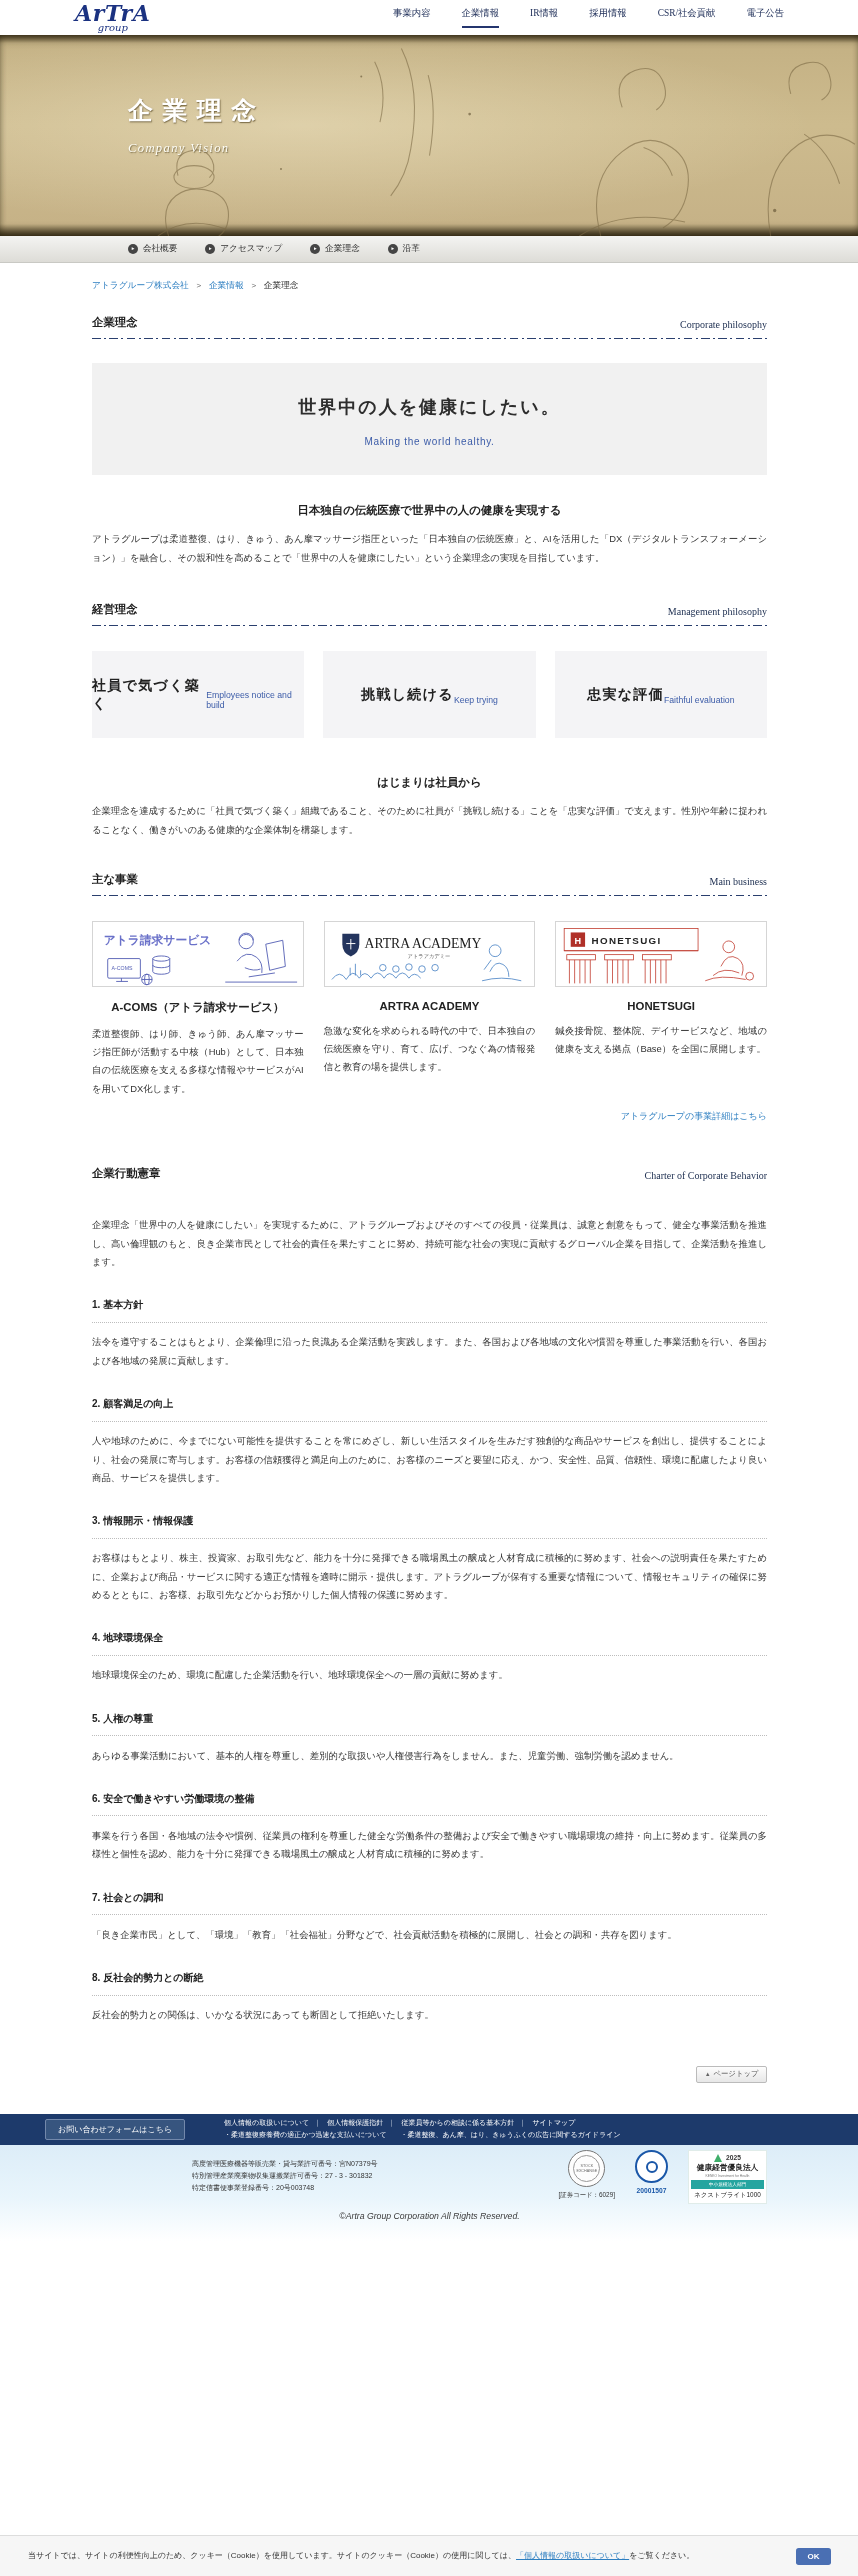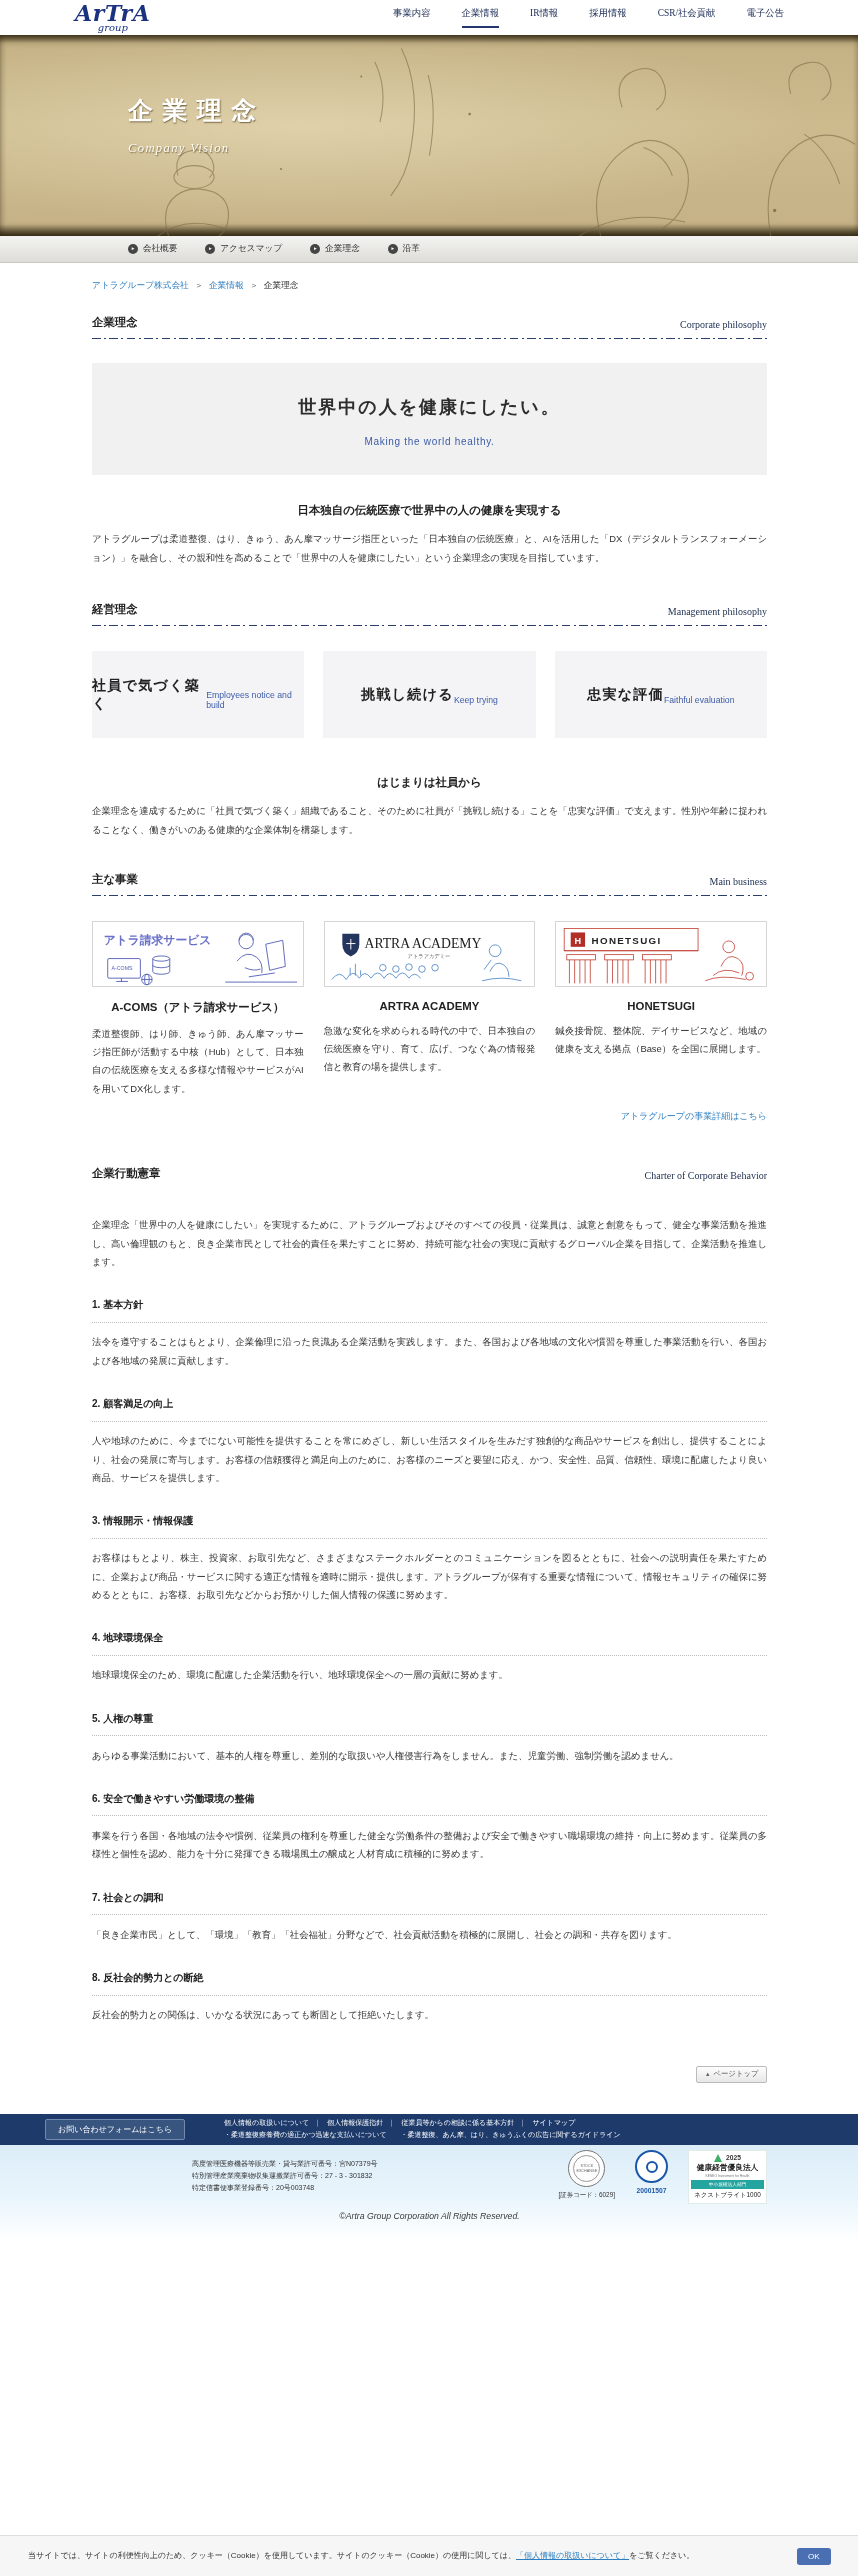--- a/index.html
+++ b/index.html
@@ -94,21 +94,21 @@
   .kenko-year{ font-size:6.7px; color:#333; font-weight:700; }
   .kenko-title{ font-size:7.7px; font-weight:700; color:#222; margin-top:1.3px; letter-spacing:0; }
   .kenko-sub{ font-size:3.3px; color:#777; margin-top:0.7px; }
   .kenko-band{ background:#25a5a0; color:#fff; font-size:4.7px; padding:1.3px 0; margin-top:2px; }
   .kenko-rank{ font-size:6.4px; color:#222; margin-top:2px; }
   .copyright{ margin-top:6.7px; text-align:center; font-style:italic; font-size:8.7px; color:#3a3a3a; }
   
   .cookie-bar{ position:absolute; left:0; right:0; bottom:0; height:41px; background:#f6f6f6; border-top:0.7px solid #ddd; display:flex; align-items:center; padding:0 28px; }
   .cookie-text{ font-size:8px; color:#333; line-height:1.6; max-width:756px; }
   .cookie-text a{ color:#2e7fc1; text-decoration:underline; cursor:pointer; }
-  .ok-btn{ margin-left:auto; background:#4a6fb3; color:#fff; border:none; border-radius:2.7px; font-size:8px; padding:4px 11.4px; cursor:pointer; }
+  .ok-btn{ margin-left:auto; background:#4a6fb3; color:#fff; border:none; border-radius:2.7px; font-size:8px; padding:4px 11.4px; cursor:pointer;font-weight:bold; }
 </style>
 </head>
 <body>
 
 <header class="site-header">
   <div class="header-inner">
     <div class="logo">
       <span class="logo-main">ArTrA</span>
       <span class="logo-sub">group</span>
     </div>
@@ -314,21 +314,21 @@
     <div class="charter-item">
       <h3><span>1.</span> <span>基本方針</span></h3>
       <p class="body-text">法令を遵守することはもとより、企業倫理に沿った良識ある企業活動を実践します。また、各国および各地域の文化や慣習を尊重した事業活動を行い、各国および各地域の発展に貢献します。</p>
     </div>
     <div class="charter-item">
       <h3><span>2.</span> <span>顧客満足の向上</span></h3>
       <p class="body-text">人や地球のために、今までにない可能性を提供することを常にめざし、新しい生活スタイルを生みだす独創的な商品やサービスを創出し、提供することにより、社会の発展に寄与します。お客様の信頼獲得と満足向上のために、お客様のニーズと要望に応え、かつ、安全性、品質、信頼性、環境に配慮したより良い商品、サービスを提供します。</p>
     </div>
     <div class="charter-item">
       <h3><span>3.</span> <span>情報開示・情報保護</span></h3>
-      <p class="body-text">お客様はもとより、株主、投資家、お取引先など、さまざまなステークホルダーとのコミュニケーションを図るとともに、社会への説明責任を果たすために、企業および商品・サービスに関する適正な情報を適時に開示・提供します。アトラグループが保有する重要な情報について、情報セキュリティの確保に努めるとともに、お客様、お取引先などからお預かりした個人情報の保護に努めます。</p>
+      <p class="body-text">お客様はもとより、株主、投資家、お取引先など、能力を十分に発揮できる職場風土の醸成と人材育成に積極的に努めます、社会への説明責任を果たすために、企業および商品・サービスに関する適正な情報を適時に開示・提供します。アトラグループが保有する重要な情報について、情報セキュリティの確保に努めるとともに、お客様、お取引先などからお預かりした個人情報の保護に努めます。</p>
     </div>
     <div class="charter-item">
       <h3><span>4.</span> <span>地球環境保全</span></h3>
       <p class="body-text">地球環境保全のため、環境に配慮した企業活動を行い、地球環境保全への一層の貢献に努めます。</p>
     </div>
     <div class="charter-item">
       <h3><span>5.</span> <span>人権の尊重</span></h3>
       <p class="body-text">あらゆる事業活動において、基本的人権を尊重し、差別的な取扱いや人権侵害行為をしません。また、児童労働、強制労働を認めません。</p>
     </div>
     <div class="charter-item">

